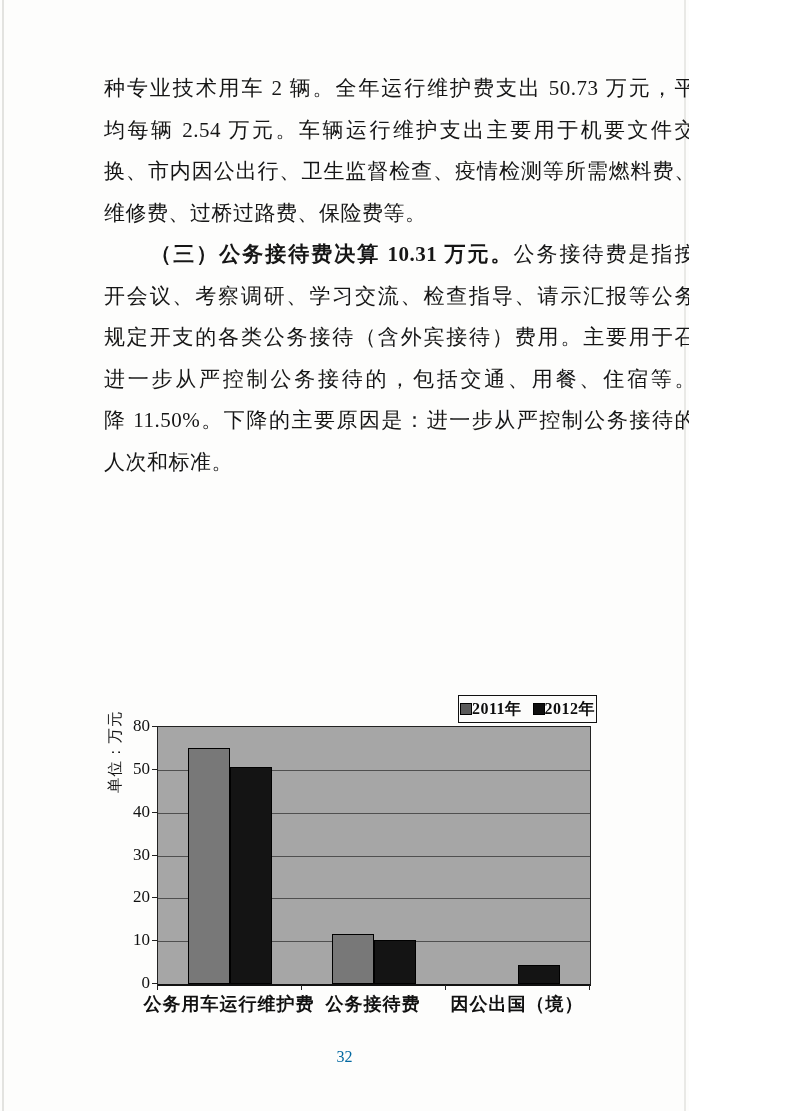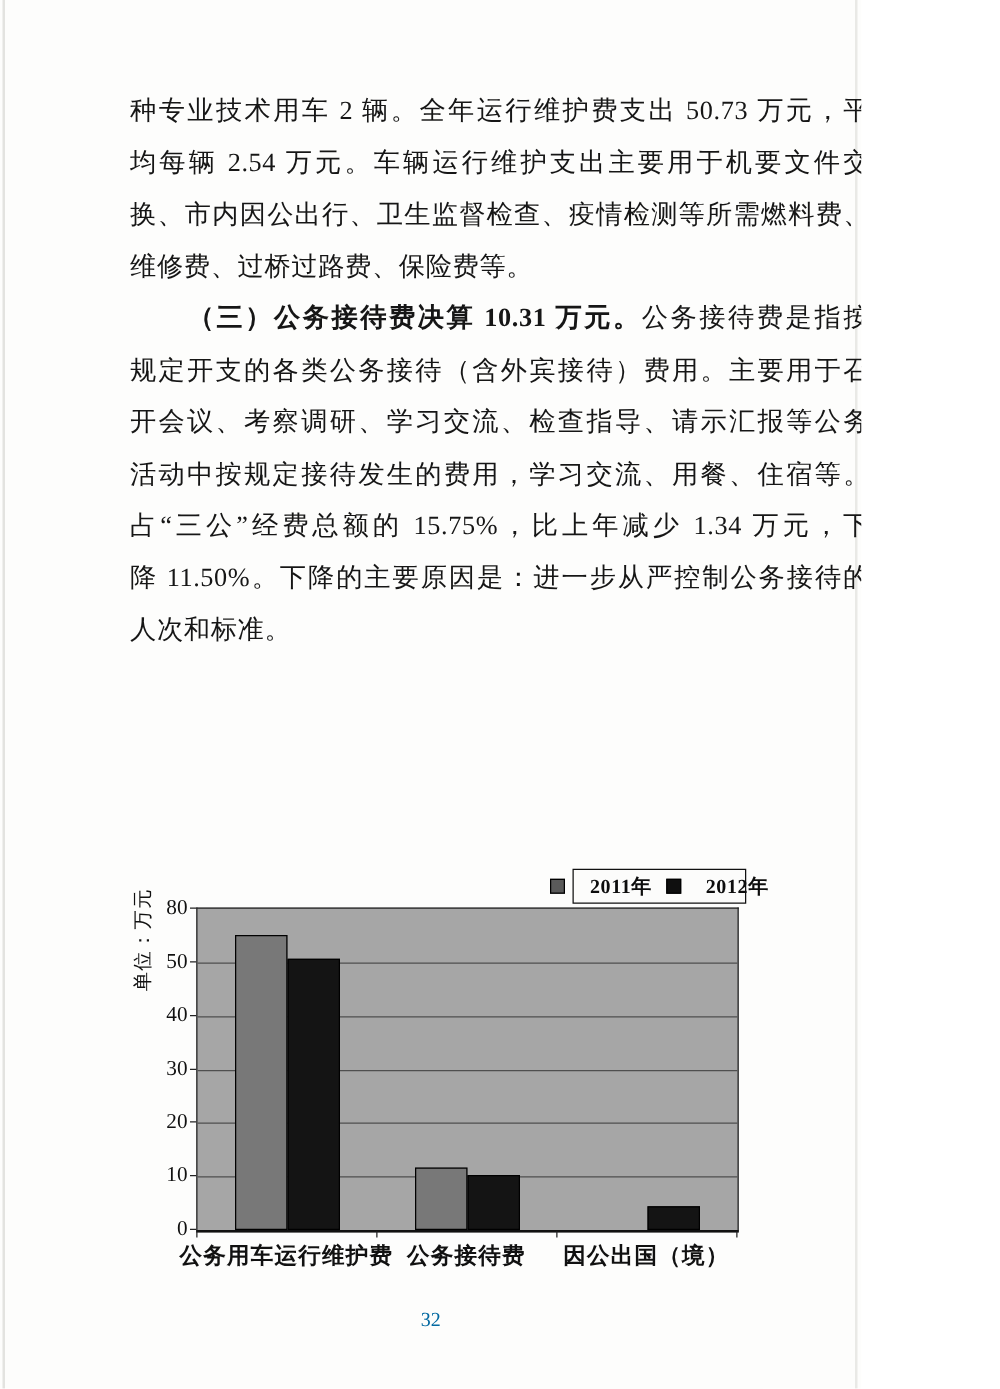--- a/index.html
+++ b/index.html
@@ -43,21 +43,21 @@
   .y-unit-label{
     position:absolute;left:-16px;top:52px;width:82px;height:20px;
     font-size:15.5px;letter-spacing:1px;color:#111;text-align:center;line-height:20px;
     transform:rotate(-90deg);transform-origin:center center;white-space:nowrap;
   }
   .legend{
     position:absolute;left:368px;top:5px;width:139px;height:28px;
     background:#fcfcfb;border:1.5px solid #111;box-sizing:border-box;
     display:flex;align-items:center;justify-content:center;gap:11px;
   }
-  .legend-item{display:flex;align-items:center;gap:20px;}
+  .legend-item{display:flex;align-items:center;gap:0;}
   .legend-swatch{width:12px;height:12px;border:1px solid #000;box-sizing:border-box;}
   .legend-label{font-size:16px;font-weight:700;letter-spacing:0.5px;color:#0d0d0d;white-space:nowrap;}
 
   .page-number{
     position:absolute;left:0;top:1048px;width:100%;text-align:center;
     font-size:16px;color:#0369a1;
   }
 </style>
 </head>
 <body>
@@ -68,24 +68,23 @@
 
   <div class="text-block">
     <div>
       <div class="line">种专业技术用车 2 辆。全年运行维护费支出 50.73 万元，平</div>
       <div class="line">均每辆 2.54 万元。车辆运行维护支出主要用于机要文件交</div>
       <div class="line">换、市内因公出行、卫生监督检查、疫情检测等所需燃料费、</div>
       <div class="line end">维修费、过桥过路费、保险费等。</div>
     </div>
     <div>
       <div class="line indent"><span class="bold">（三）公务接待费决算 10.31 万元。</span><span>公务接待费是指按</span></div>
+      <div class="line">开会议、考察调研、学习交流、检查指导、请示汇报等公务</div>
       <div class="line">规定开支的各类公务接待（含外宾接待）费用。主要用于召</div>
-      <div class="line">开会议、考察调研、学习交流、检查指导、请示汇报等公务</div>
-      <div class="line">活动中按规定接待发生的费用，学习交流、用餐、住宿等。</div>
-      <div class="line">占“三公”经费总额的 15.75%，比上年减少 1.34 万元，下</div>
+      <div class="line">进一步从严控制公务接待的，包括交通、用餐、住宿等。</div>
       <div class="line">降 11.50%。下降的主要原因是：进一步从严控制公务接待的</div>
       <div class="line end">人次和标准。</div>
     </div>
   </div>
 
   <div class="chart">
     <div class="y-unit-label">单位：万元</div>
     <div class="legend" id="legend">
         <div class="legend-item">
           <div class="legend-swatch" style="background: rgb(120, 120, 120); filter: brightness(0.75);"></div>

